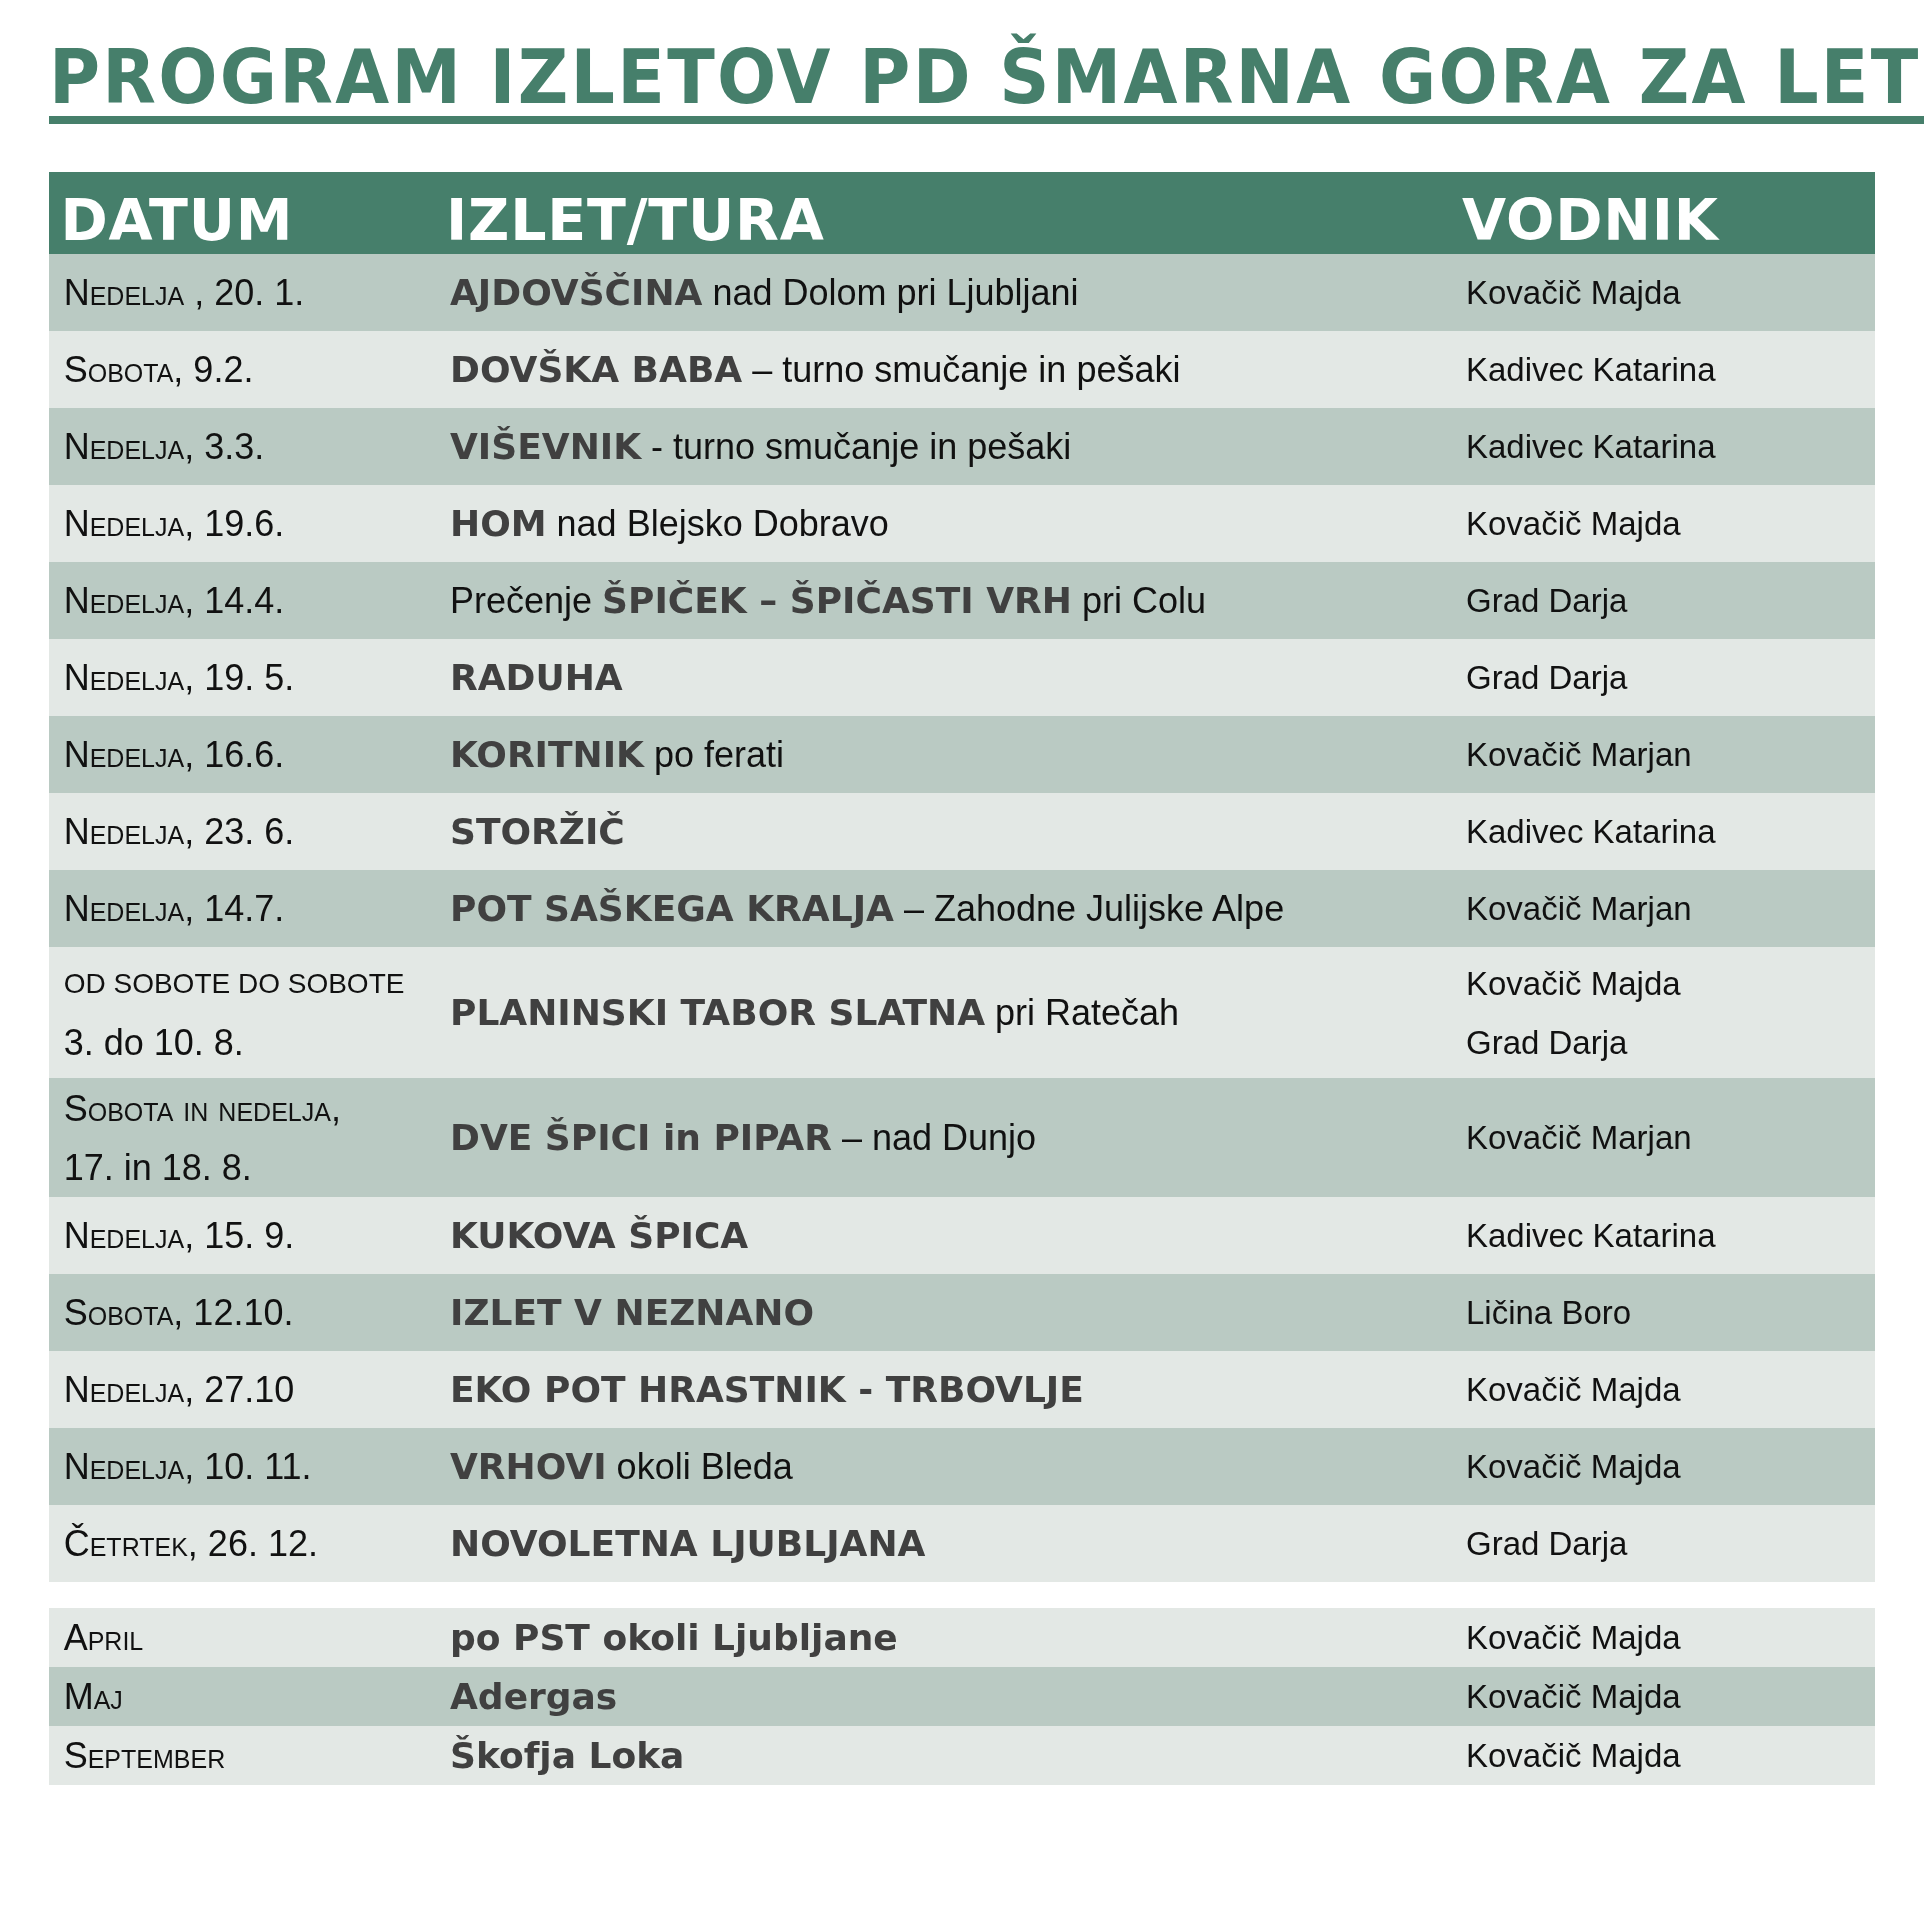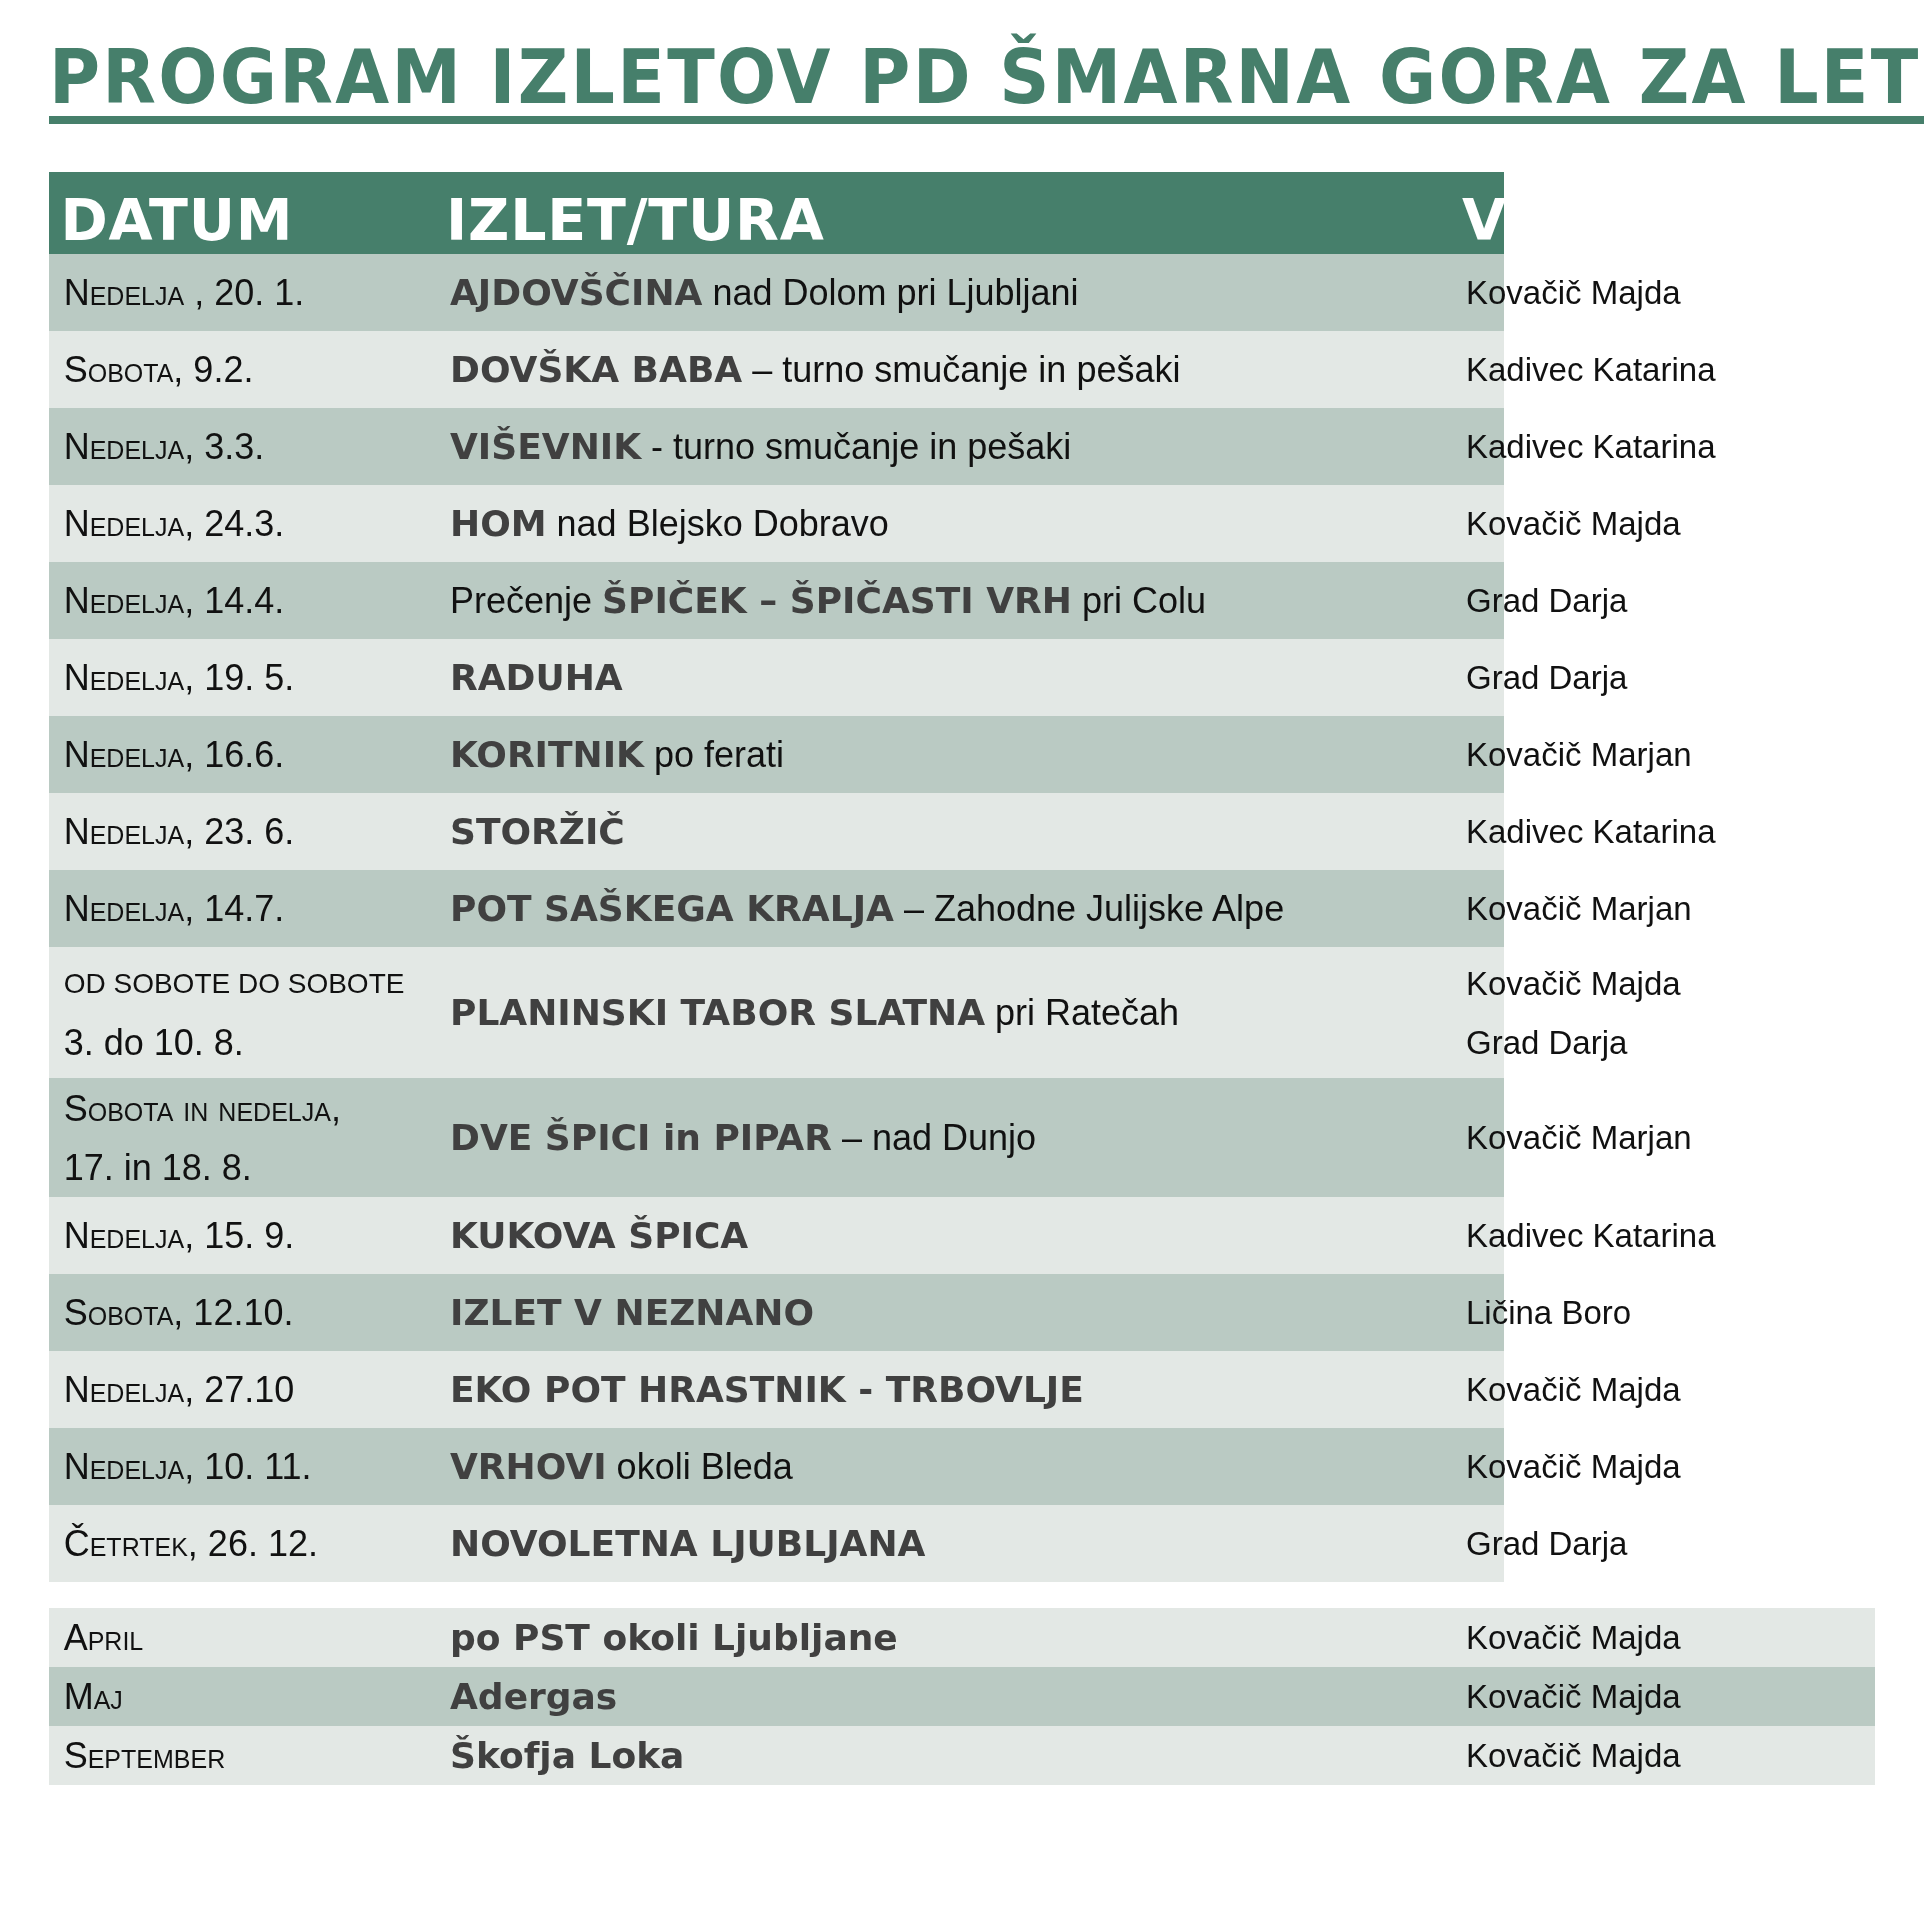--- a/index.html
+++ b/index.html
@@ -3,21 +3,21 @@
 <meta charset="utf-8">
 <style>
   html, body { margin: 0; padding: 0; background: #ffffff; }
   body { width: 1924px; height: 1924px; position: relative; overflow: hidden;
          font-family: "Liberation Sans", sans-serif; color: #111; }
   .title { position: absolute; left: 49px; top: 33px; font-size: 75px; font-weight: 700;
            color: #467F6B; letter-spacing: 2.4px; white-space: nowrap;
            font-family: "DejaVu Sans", sans-serif; transform: scaleX(0.93); transform-origin: left top; }
   .title-rule { position: absolute; left: 49px; right: 0; top: 116px; height: 8.1px; background: #467F6B; }
 
-  .table { position: absolute; left: 49px; width: 1455px; top: 172px; }
+  .table { position: absolute; left: 49px; width: 1826px; top: 172px; }
   .thead { height: 82px; background: #467F6B; position: relative; }
   .th { position: absolute; top: 14.7px; font-size: 57px; font-weight: 700; color: #fff;
         font-family: "DejaVu Sans", sans-serif; letter-spacing: 0.8px; }
   .c1 { left: 11.4px; } .c2 { left: 397px; } .c3 { left: 1413px; }
 
   .row { position: relative; height: 77px; }
   .row.dark { background: #BACAC3; }
   .row.light { background: #E3E8E5; padding-left: 22px; }
   .row.tall { height: 131px; text-decoration: underline; }
   .row.tall2 { height: 119px; }
@@ -72,21 +72,21 @@
   <div class="row dark">
     <div class="cell date">Nedelja, 3.3.</div>
     <div class="cell trip">
         <span></span>
         <span class="hl">VIŠEVNIK</span>
         <span style="white-space:pre"> - turno smučanje in pešaki</span>
       </div>
     <div class="cell guide">Kadivec Katarina</div>
   </div>
   <div class="row light">
-    <div class="cell date">Nedelja, 24.3.</div>
+    <div class="cell date">Nedelja, 19.6.</div>
     <div class="cell trip">
         <span></span>
         <span class="hl">HOM</span>
         <span style="white-space:pre"> nad Blejsko Dobravo</span>
       </div>
     <div class="cell guide">Kovačič Majda</div>
   </div>
   <div class="row dark">
     <div class="cell date">Nedelja, 14.4.</div>
     <div class="cell trip">

